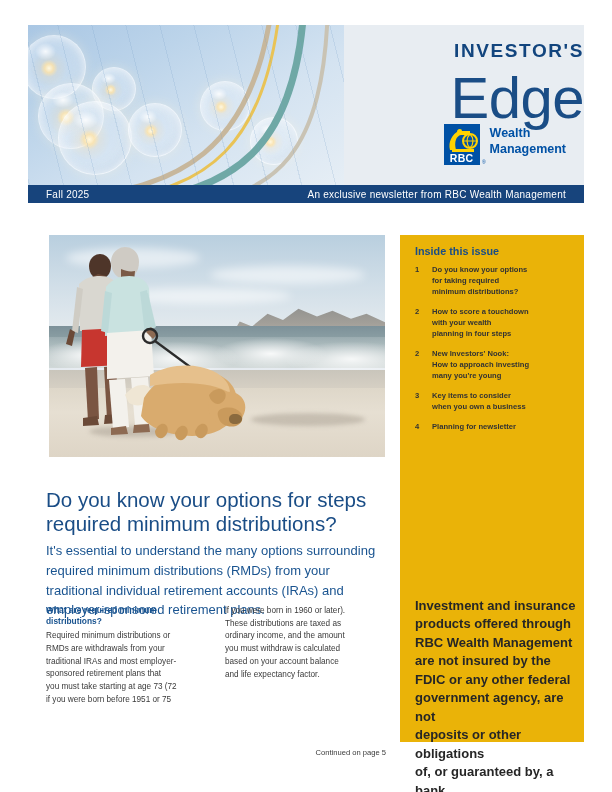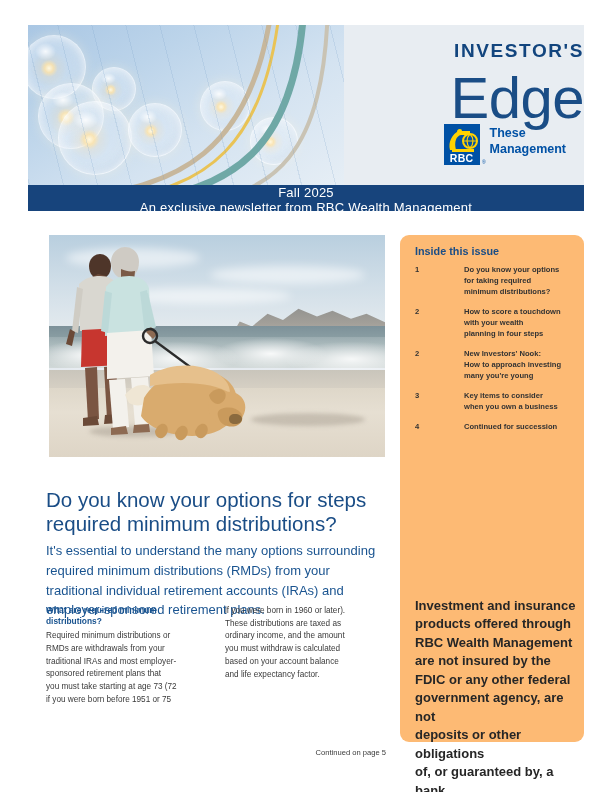--- a/index.html
+++ b/index.html
@@ -140,31 +140,30 @@
     line-height: 1.28;
     padding-top: 1px;
   }
 
   
   .date-bar {
     position: absolute;
     left: 28px;
     top: 185px;
     width: 556px;
-    height: 26px;
+    height: 18px;
     background: #17447c;
     color: #ffffff;
-    font-size: 13px;
+    font-size: 10px;
     letter-spacing: 0.25px;
     display: flex;
     align-items: center;
     justify-content: space-between;
     padding: 0 18px;
     box-sizing: border-box;
-    flex-direction: column;
   }
 
   
   .hero-photo {
     position: absolute;
     left: 49px;
     top: 235px;
     width: 336px;
     height: 222px;
     overflow: hidden;
@@ -215,22 +214,21 @@
     position: absolute;
   }
 
   
   .sidebar {
     position: absolute;
     left: 400px;
     top: 235px;
     width: 184px;
     height: 507px;
-    background: #fdba74;
-    border-radius: 9px;
+    background: #eab308;
   }
   .sidebar-inner {
     padding: 10px 14px 0 15px;
   }
   .inside-title {
     color: #1a4d86;
     font-size: 10.8px;
     font-weight: 700;
     margin-bottom: 7px;
   }
@@ -246,21 +244,20 @@
     width: 9px;
     flex: none;
     line-height: 1.45;
   }
   .toc-text {
     color: #333333;
     font-size: 7.6px;
     font-weight: 700;
     line-height: 1.45;
     white-space: pre-line;
-    margin-left: 32px;
   }
   .disclosure {
     position: absolute;
     left: 15px;
     right: 1px;
     top: 362px;
     color: #262626;
     font-size: 13px;
     font-weight: 700;
     line-height: 1.42;
@@ -358,21 +355,21 @@
         <path d="M6 25 C 4 17, 8 9, 15 6 L 26 6 L 26 10 L 17 10 C 12 11, 10 17, 12 25 Z" fill="#ffd200"></path>
         <path d="M13 7 C 13 4, 16 3, 18 5 L 17 8 Z" fill="#ffd200"></path>
         <circle cx="26" cy="16" r="7" fill="none" stroke="#ffd200" stroke-width="2"></circle>
         <path d="M19 16 H 33 M26 9 C 22 13, 22 19, 26 23 M26 9 C 30 13, 30 19, 26 23" stroke="#ffd200" stroke-width="1.2" fill="none"></path>
         <path d="M8 24 L 30 24 L 30 27 L 8 27 Z" fill="#ffd200"></path>
       </svg>
       <span class="rbc-word">RBC</span>
       <span class="rbc-reg">®</span>
     </div>
     <div class="wm-text">
-      <div>These</div>
+      <div>Wealth</div>
       <div>Management</div>
     </div>
   </div>
 </div>
 
 <div class="date-bar">
   <span>Fall 2025</span>
   <span>An exclusive newsletter from RBC Wealth Management</span>
 </div>
 
@@ -458,21 +455,21 @@
 How to approach investing
 many you're young</span>
     </div>
     <div class="toc-item">
       <span class="toc-num">3</span>
       <span class="toc-text">Key items to consider
 when you own a business</span>
     </div>
     <div class="toc-item">
       <span class="toc-num">4</span>
-      <span class="toc-text">Continued for succession</span>
+      <span class="toc-text">Planning for newsletter</span>
     </div>
   </div>
 
   <div class="disclosure">Investment and insurance
 products offered through
 RBC Wealth Management
 are not insured by the
 FDIC or any other federal
 government agency, are not
 deposits or other obligations

